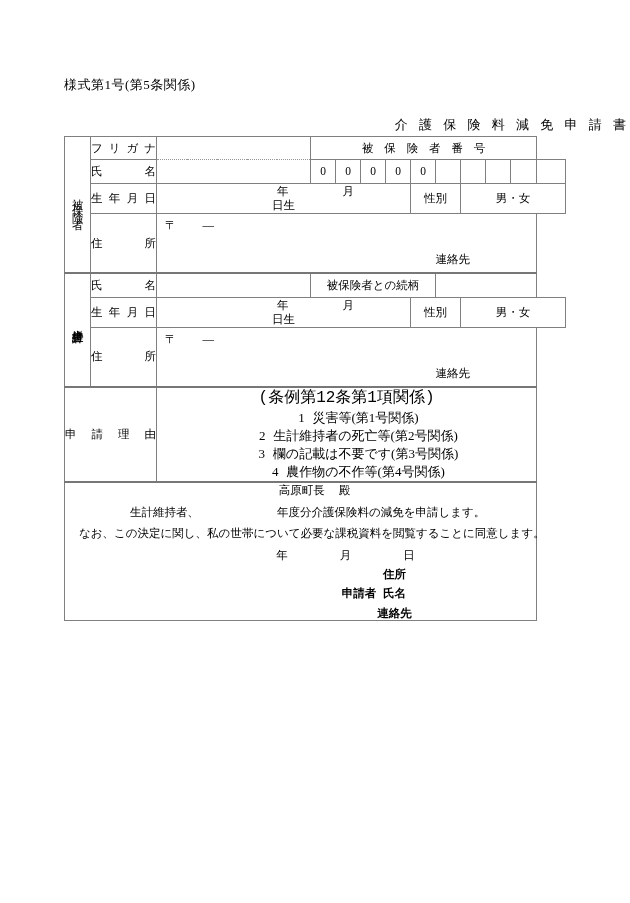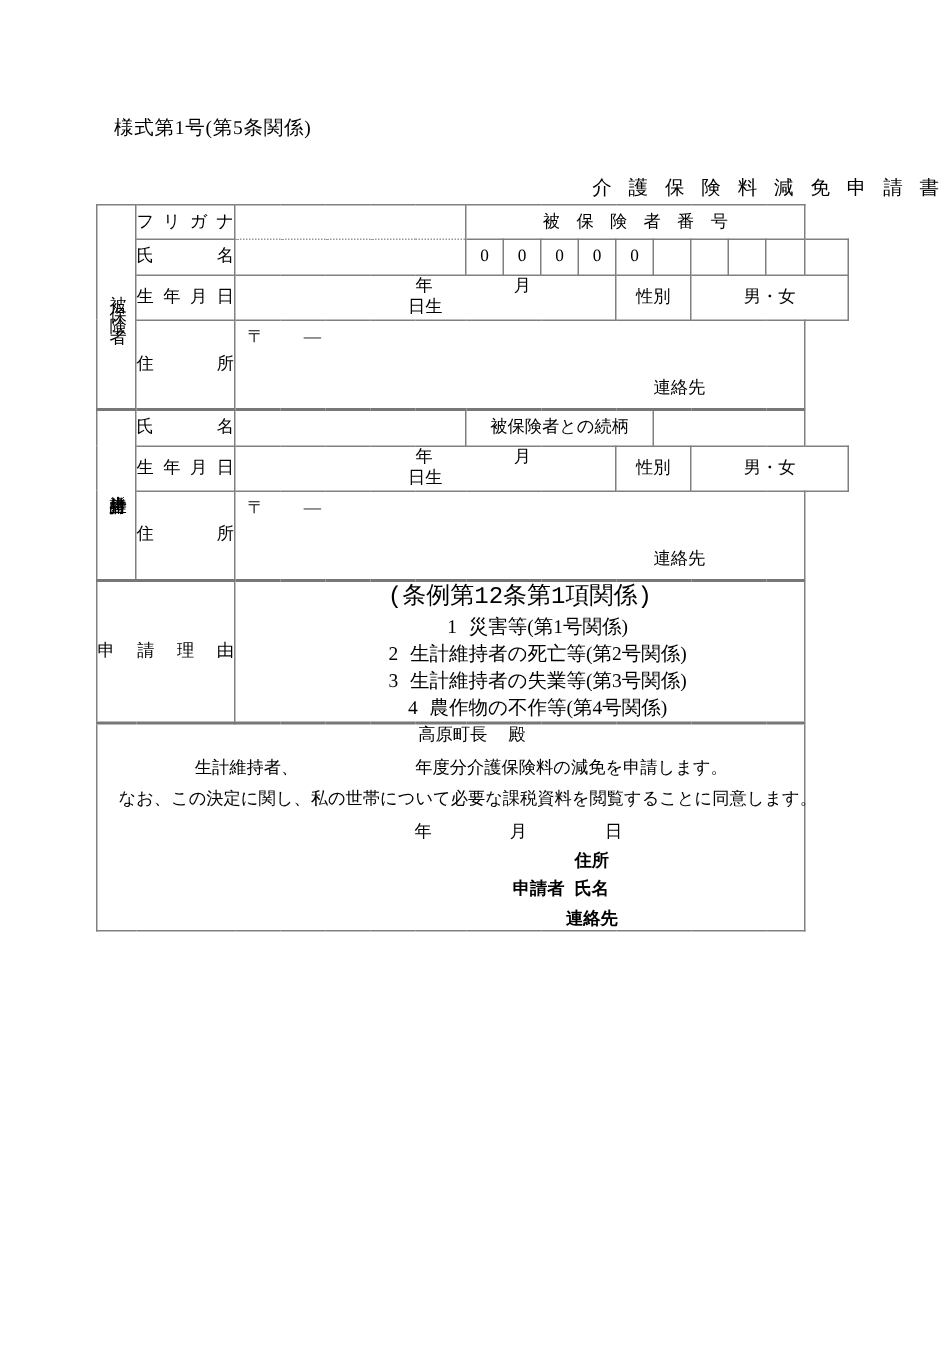--- a/index.html
+++ b/index.html
@@ -19,21 +19,21 @@
   .page {
     position: absolute;
     left: 0; top: 0;
     width: 630px;
     height: 903px;
   }
 
   
   .form-no {
     position: absolute;
-    left: 76px;
+    left: 64px;
     top: 76px;
     font-size: 13px;
     letter-spacing: 0.5px;
     white-space: nowrap;
     text-align: right;
   }
   .doc-title {
     position: absolute;
     left: 0;
     top: 116px;
@@ -331,21 +331,21 @@
       <td class="reason-label thick-top" colspan="2">申　請　理　由</td>
       <td class="reason-body thick-top" colspan="14">
         <div class="r-head">(条例第12条第1項関係)</div>
         <div class="r-item">
           <span class="r-num">1</span><span>災害等(第1号関係)</span>
         </div>
         <div class="r-item">
           <span class="r-num">2</span><span>生計維持者の死亡等(第2号関係)</span>
         </div>
         <div class="r-item">
-          <span class="r-num">3</span><span>生計維持者の失業等(第3号関係)</span>
+          <span class="r-num">3</span><span>欄の記載は不要です(第3号関係)</span>
         </div>
         <div class="r-item">
           <span class="r-num">4</span><span>農作物の不作等(第4号関係)</span>
         </div>
       </td>
     </tr>
 
     <tr>
       <td class="decl-cell thick-top" colspan="16">
         <div class="decl-to">

